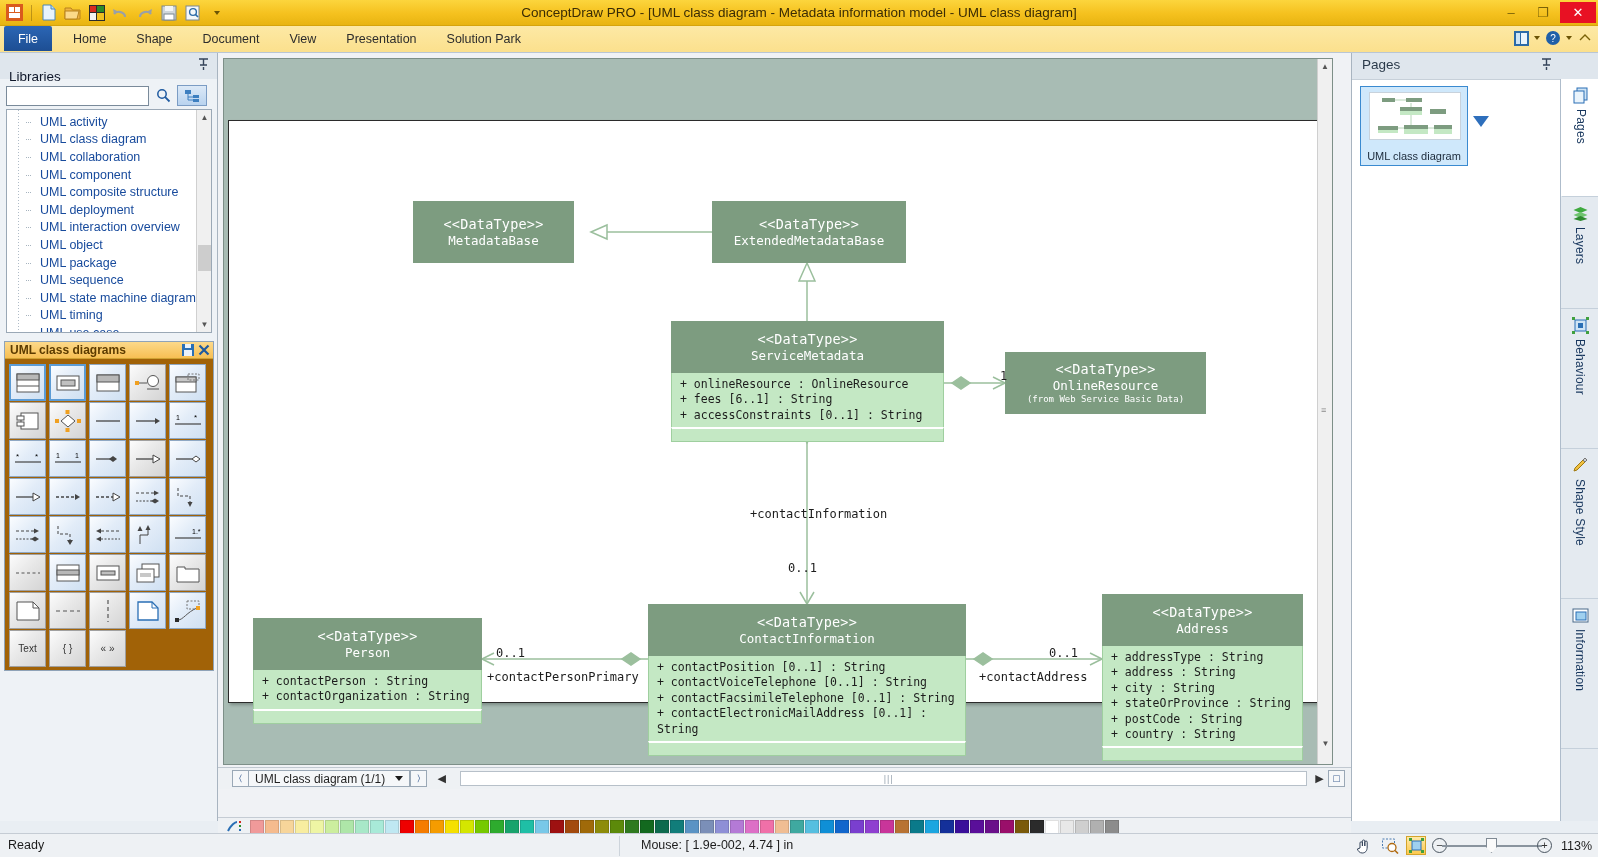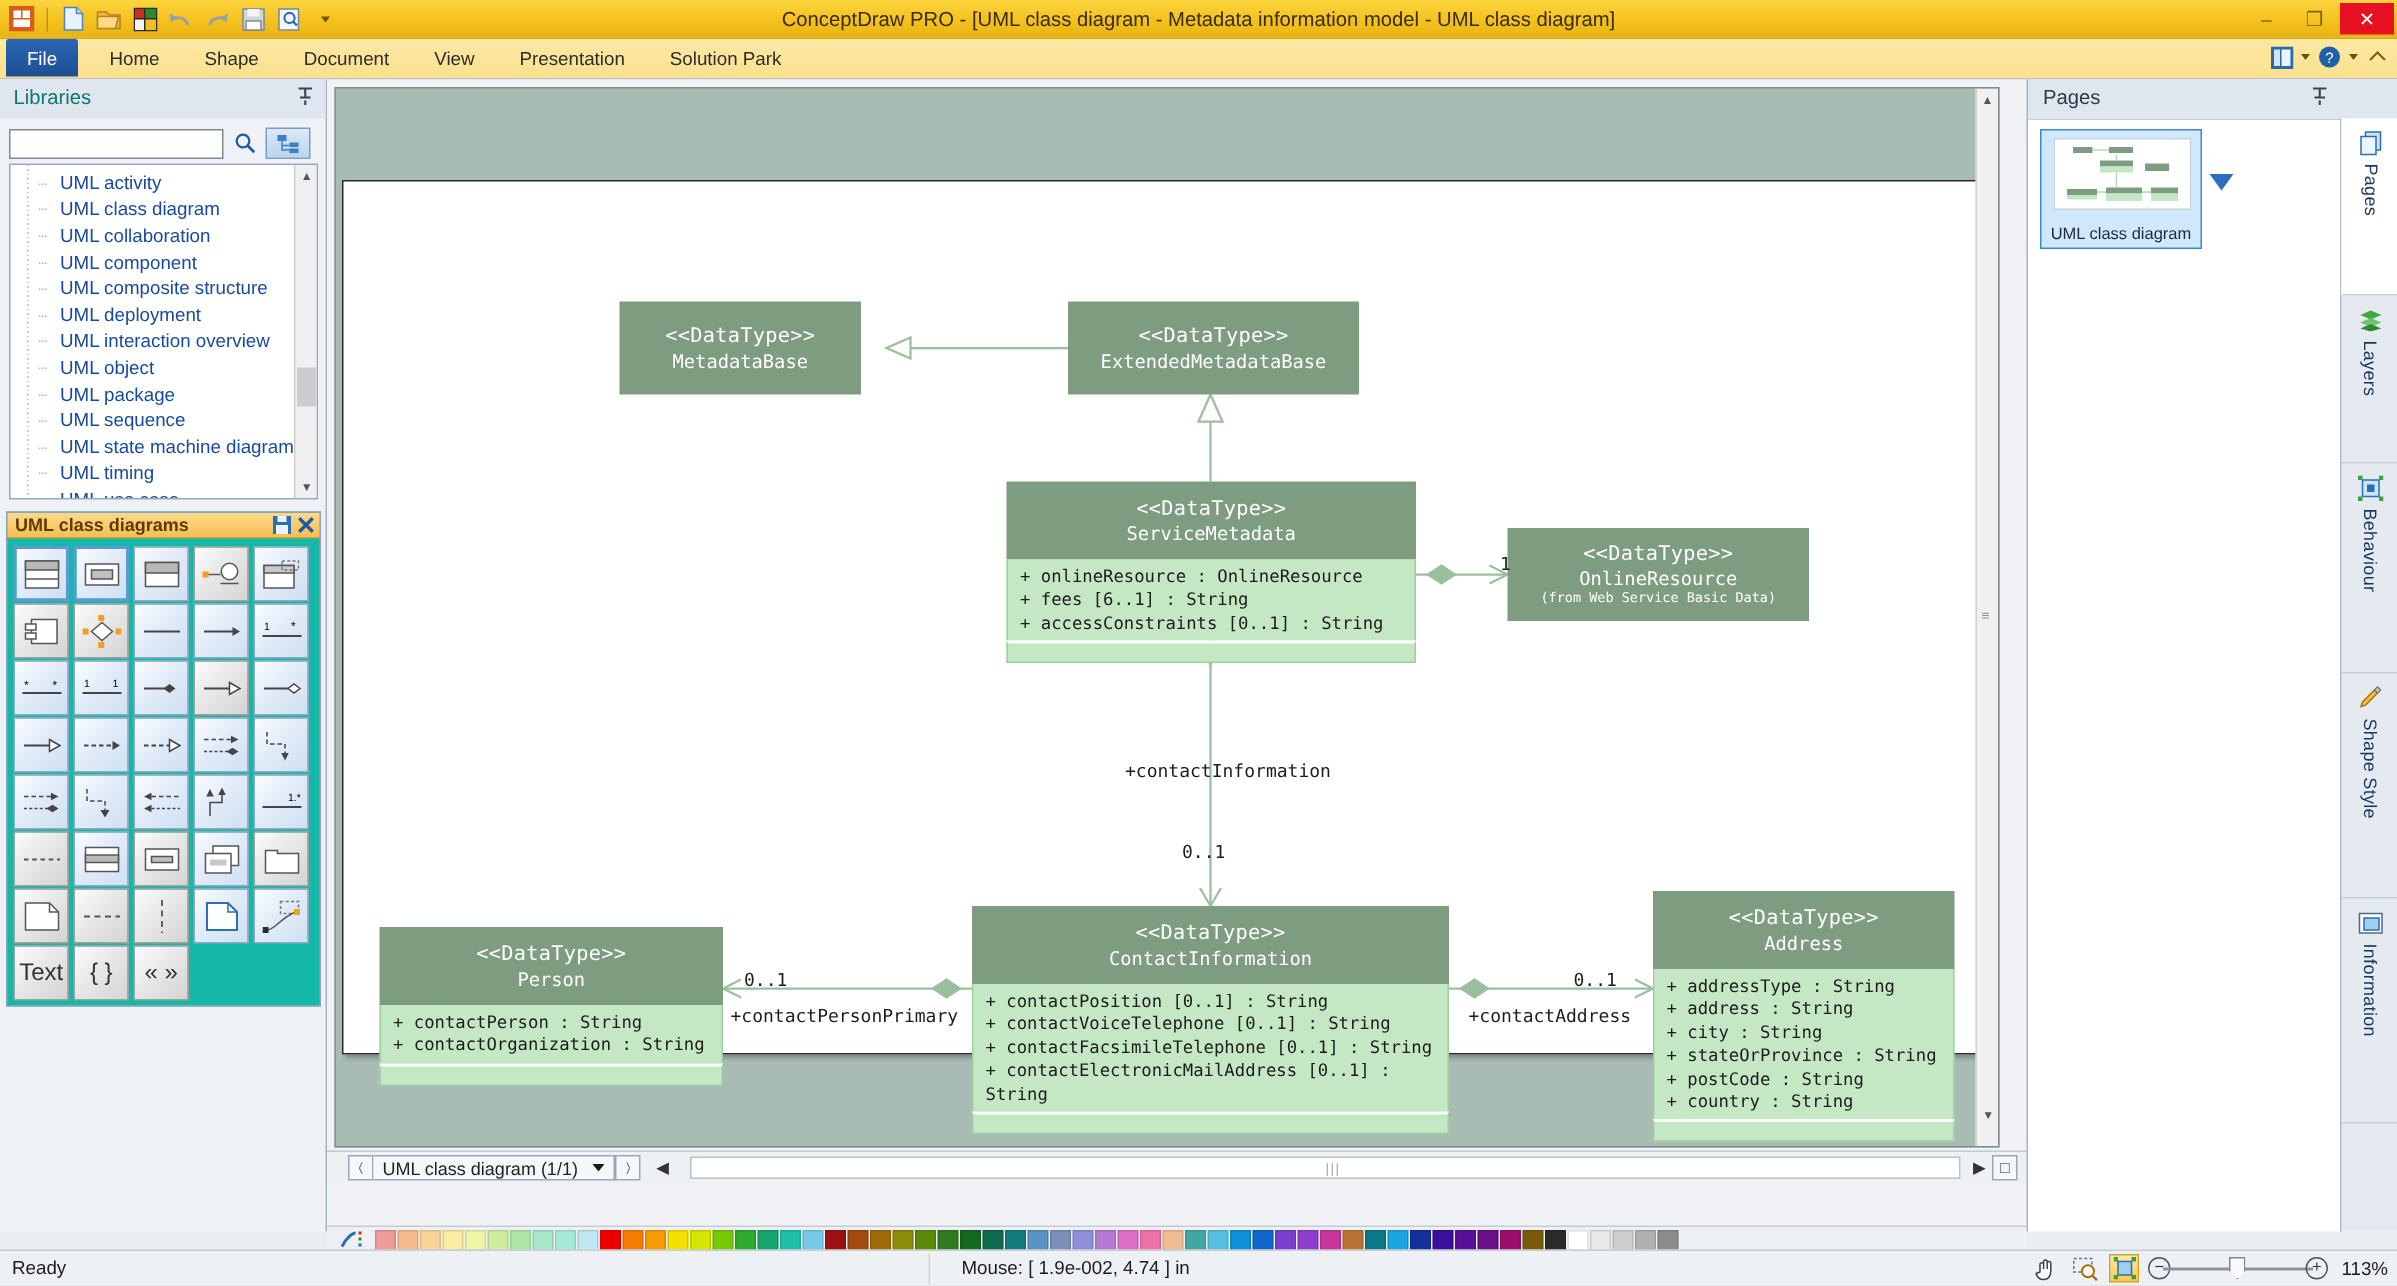--- a/index.html
+++ b/index.html
@@ -50,21 +50,21 @@
   .rr-ic { width: 18px; height: 18px; display: flex; align-items: center; justify-content: center; }
   .caret-sm { width: 0; height: 0; border-left: 3.5px solid transparent; border-right: 3.5px solid transparent;
               border-top: 4px solid #6b5405; }
 
   
   .libpanel {
     position: absolute; left: 0; top: 53px; width: 218px; height: 768px;
     background: #eef2f6; border-right: 1px solid #a8b4c0;
   }
   .lib-head { position: relative; height: 26px; background: #dfe6ed; }
-  .lib-head-title { position: absolute; left: 9px; top: 4px; font-size: 13.5px; color: #0f766e; }
+  .lib-head-title { position: absolute; left: 9px; top: 16px; font-size: 13.5px; color: #0f172a; }
   .pin { position: absolute; right: 8px; top: 5px; font-size: 13px; color: #3a4a5a; }
   .lib-search { position: absolute; left: 6px; top: 32px; display: flex; align-items: center; gap: 4px; }
   .search-box { width: 143px; height: 20px; background: #fff; border: 1px solid #7a8a9a; }
   .mag { width: 20px; height: 20px; display:flex; align-items:center; justify-content:center; }
   .tree-btn { width: 30px; height: 21px; background: linear-gradient(to bottom,#dce9f7,#b9d3ef);
               border: 1px solid #7b9cc4; display:flex;align-items:center;justify-content:center; }
   .tree-wrap {
     position: absolute; left: 6px; top: 56px; width: 206px; height: 224px;
     background: #fff; border: 1px solid #9aa8b6; overflow: hidden;
   }
@@ -76,34 +76,34 @@
                   background: repeating-linear-gradient(to bottom,#b0bcc8 0 1px,transparent 1px 3px); }
   .tsb { position: absolute; right: 0; top: 0; width: 15px; height: 100%; background: #f0f0f0;
          border-left: 1px solid #d0d0d0; }
   .tsb-up, .tsb-dn { position: absolute; left: 0; width: 15px; height: 15px; display:flex;align-items:center;justify-content:center;
                      font-size: 8px; color: #4a4a4a; }
   .tsb-up { top: 0; } .tsb-dn { bottom: 0; }
   .tsb-thumb { position: absolute; left: 1px; top: 135px; width: 13px; height: 26px; background: #cdcdcd; }
 
   
   .palette { position: absolute; left: 4px; top: 288px; width: 210px; height: 330px;
-             background: #14b8a6; border: 1px solid #8fa3b8; }
+             background: #a16207; border: 1px solid #8fa3b8; }
   .pal-head { height: 17px; background: linear-gradient(to bottom,#fcd98a,#f7bf53);
               border-bottom: 1px solid #cfa233; position: relative; }
   .pal-title { position: absolute; left: 5px; top: 1px; font-size: 12px; color: #5c3b00; font-weight: 700; }
   .pal-btns { position: absolute; right: 3px; top: 1px; display: flex; gap: 3px; }
   .pal-btn { width: 13px; height: 13px; display:flex;align-items:center;justify-content:center; font-size:10px;}
   .pal-grid { padding: 5px 4px; display: grid; grid-template-columns: repeat(5, 39px);
               gap: 1px 1px; }
   .pal-cell { width: 37px; height: 37px; border: 1px solid #8fa8c4;
               background: linear-gradient(135deg,#fbfdff 0%,#e2ecf8 45%,#cfe0f2 100%);
               display: flex; align-items: center; justify-content: center; position: relative; }
   .pal-cell.grey { background: linear-gradient(135deg,#fcfcfc 0%,#e8e8e8 45%,#d4d4d4 100%); border-color:#a0a0a0;}
   .pal-cell.sel { border: 2px solid #5b9bd5; }
-  .pal-cell.txt { font-size: 16px; color: #333; }
+  .pal-cell.txt { font-size: 10px; color: #333; }
 
   
   .canvas-area { position: absolute; left: 218px; top: 53px; width: 1133px; height: 768px;
                  background: #f0f2f5; }
   .canvas-frame { position: absolute; left: 5px; top: 5px; width: 1110px; height: 707px;
                   background: #a8bcb4; border: 1px solid #7d8f88; overflow: hidden; }
   .page {
     position: absolute; left: 4px; top: 61px; width: 1092px; height: 583px;
     background: #ffffff; border: 1px solid #2b2b2b;
     box-shadow: 2px 2px 3px rgba(0,0,0,.25);

